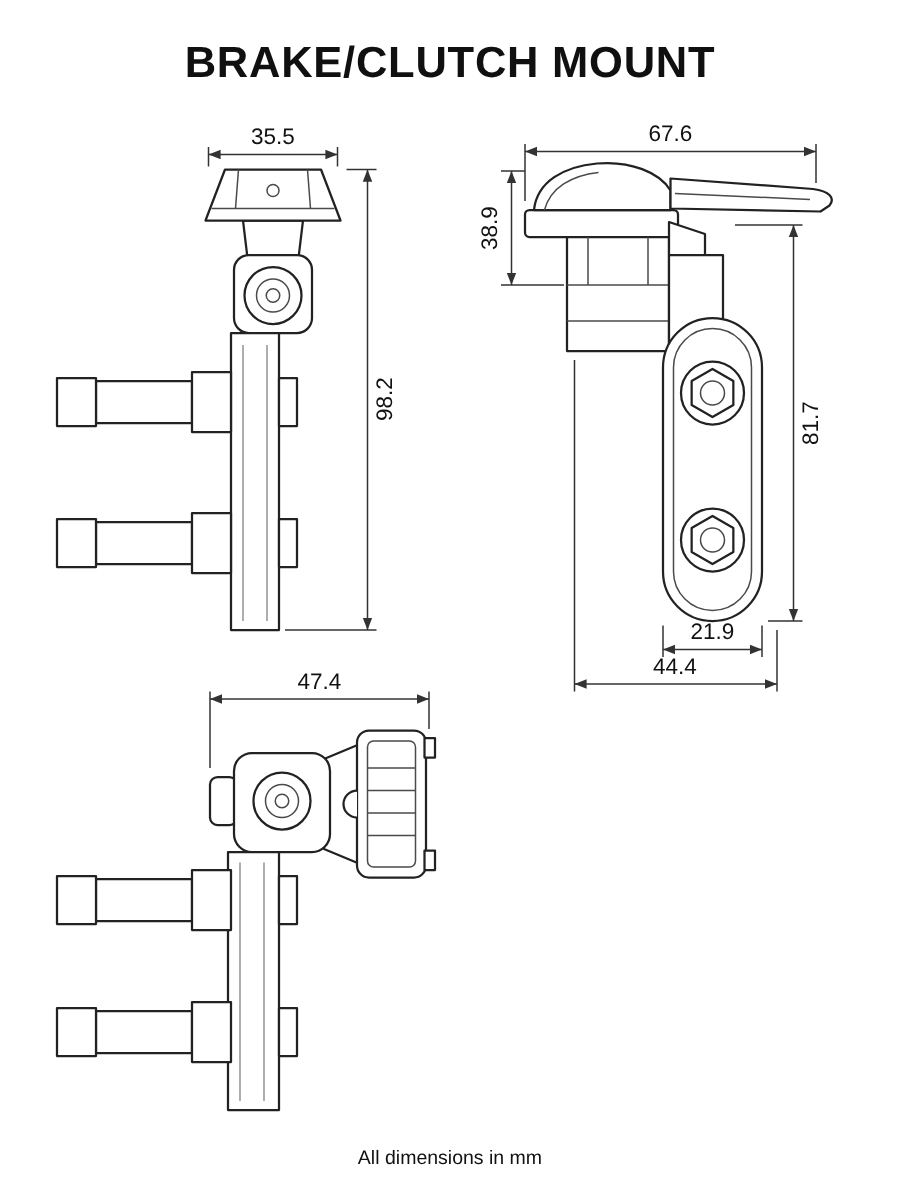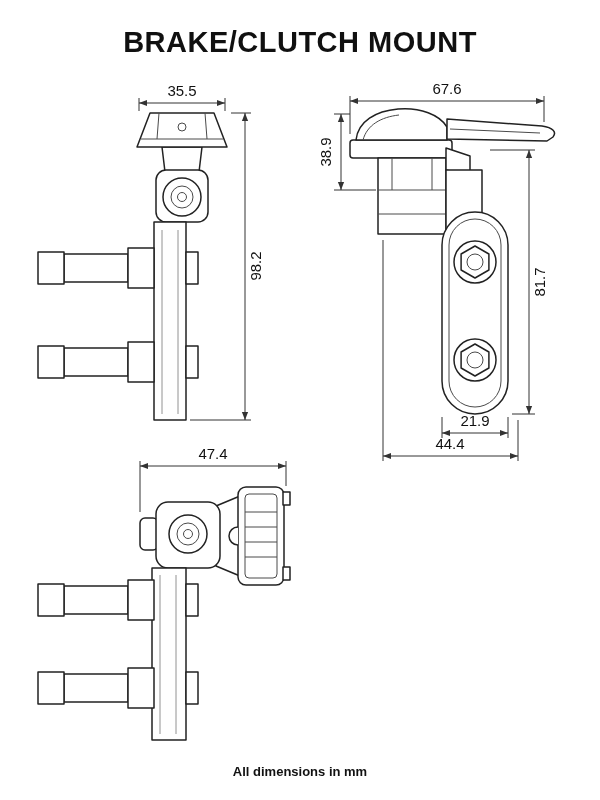--- a/index.html
+++ b/index.html
@@ -13,21 +13,21 @@
   }
   .title {
     position: absolute; top: 26px; left: 0; right: 0;
     text-align: center;
     font-size: 29px; font-weight: bold; letter-spacing: 0.5px;
     color: #101010;
   }
   .footer-note {
     position: absolute; top: 764px; left: 0; right: 0;
     text-align: center;
-    font-size: 13px; color: #111; font-weight: bold;
+    font-size: 13px; color: #111;
   }
   svg.drawing { position: absolute; top: 0; left: 0; }
   .part   { fill: #ffffff; stroke: #222; stroke-width: 1.5; stroke-linejoin: round; }
   .detail { fill: none; stroke: #4a4a4a; stroke-width: 1; }
   .thin   { fill: none; stroke: #777; stroke-width: 0.8; }
   .dim    { stroke: #333; stroke-width: 1; fill: none; }
   .ext    { stroke: #333; stroke-width: 1; }
   .dim-label {
     font-family: "Liberation Sans", sans-serif;
     font-size: 15px; fill: #111;

